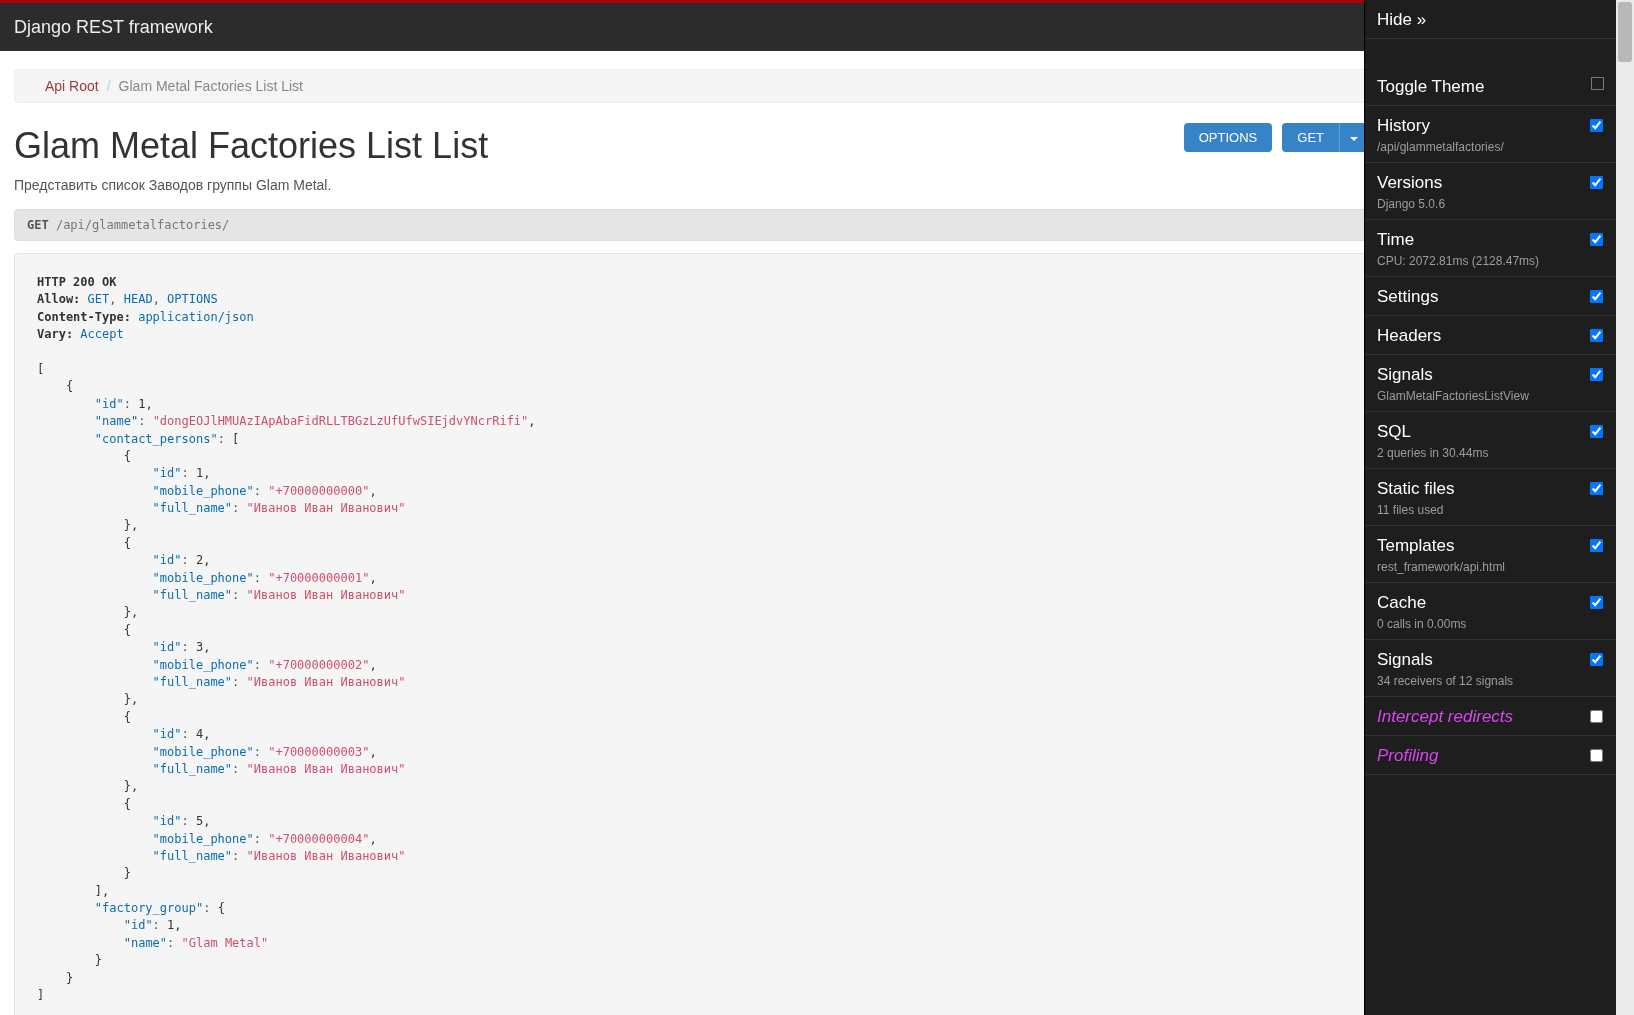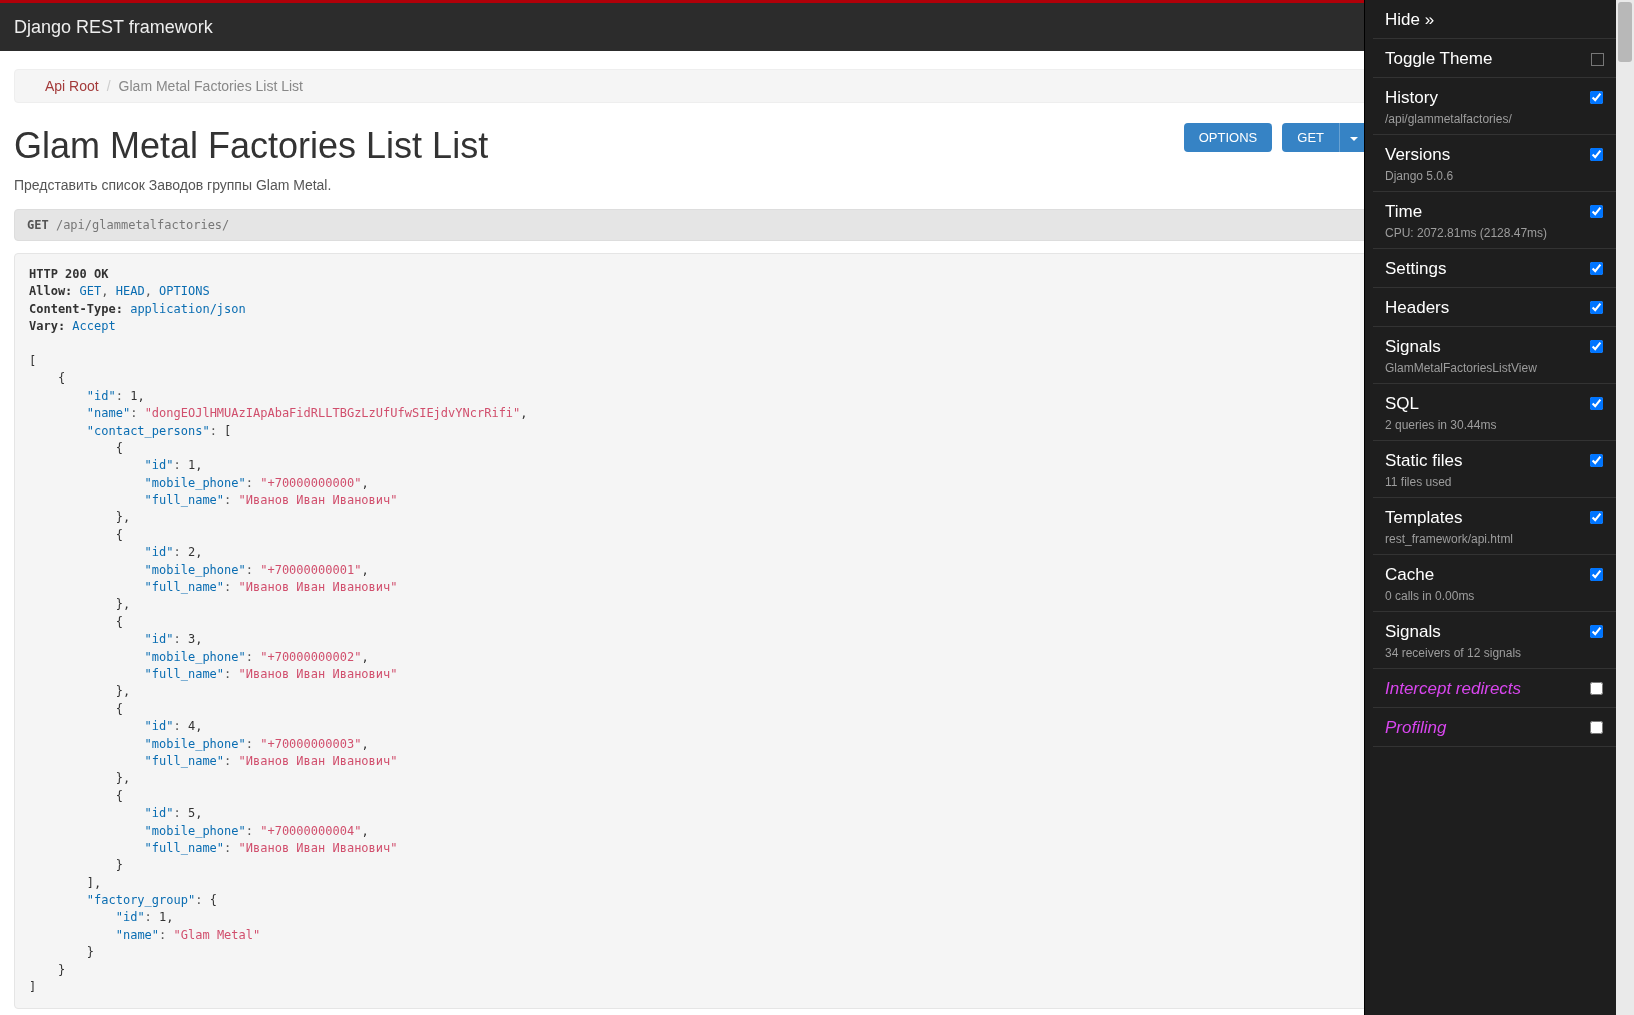--- a/index.html
+++ b/index.html
@@ -104,21 +104,21 @@
     margin-bottom: 12px;
   }
   .req-box .path { color: #777; }
   .resp-box {
     border: 1px solid #e5e5e5;
     border-radius: 4px;
     background: #f5f5f5;
     padding: 12px 14px;
   }
   pre.code {
-    margin: 0;
+    margin: 8px;
     font-family: Consolas, monospace;
     font-size: 12px;
     line-height: 1.45;
     color: #333;
     white-space: pre;
     overflow-x: auto;
   }
   .tk-label { font-weight: bold; color: #333; }
   .tk-blue { color: #0a6db2; }
   .tk-key { color: #0a6db2; }
@@ -140,21 +140,21 @@
   }
   .scrollbar-gutter {
     position: fixed; top:0; right:0; bottom:0; width: 18px;
     background: #eaeaea;
     z-index: 1001;
   }
   .scroll-thumb {
     position:absolute; top:2px; right:2px; width:14px; height:60px;
     background:#b8b8b8; border-radius:3px;
   }
-  .debug-toolbar { right: 18px; padding-left: 8px; }
+  .debug-toolbar { right: 18px; }
   .dt-panel {
     border-bottom: 1px solid #333;
     padding: 10px 12px 8px;
     position: relative;
   }
   .dt-panel .dt-title {
     font-size: 17px;
     color: #fff;
     font-weight: 400;
   }
@@ -164,21 +164,21 @@
     margin-top: 4px;
   }
   .dt-disabled .dt-title { color:#d946ef; font-style: italic; }
   .dt-check {
     position: absolute;
     top: 10px; right: 10px;
     width: 13px; height: 13px;
   }
   .dt-hide { font-size: 17px; color:#fff; }
   .dt-toggle-row {
-    display:flex; align-items:center; justify-content:space-between;
+    display:flex; align-items:flex-start; justify-content:space-between;margin-top:28px;
   }
   .dt-square-icon {
     width: 13px; height: 13px;
     border: 1px solid #777;
     display:inline-block;
   }
 </style>
 </head>
 <body>
 

